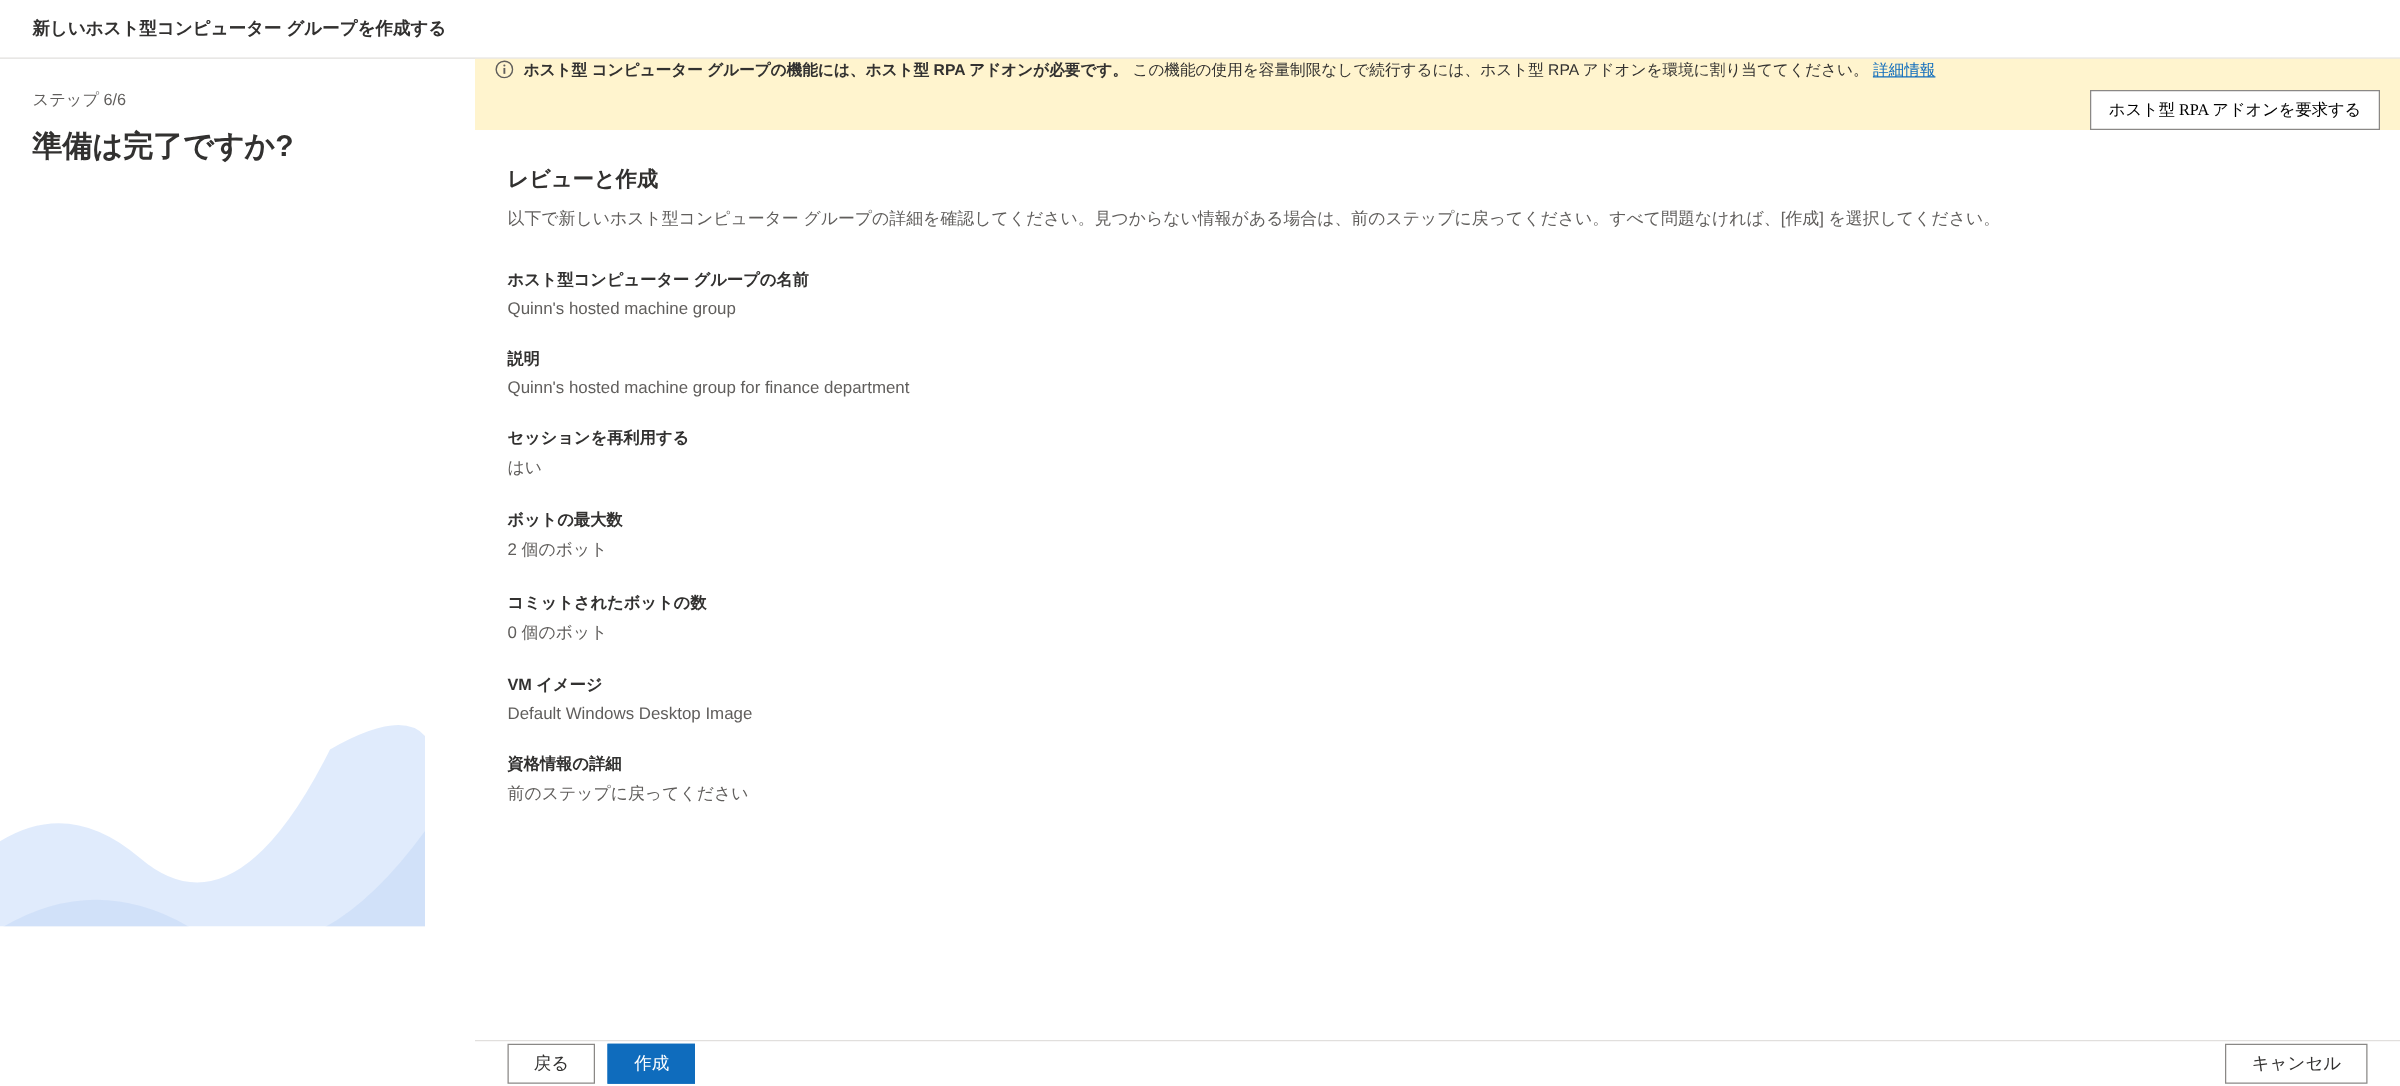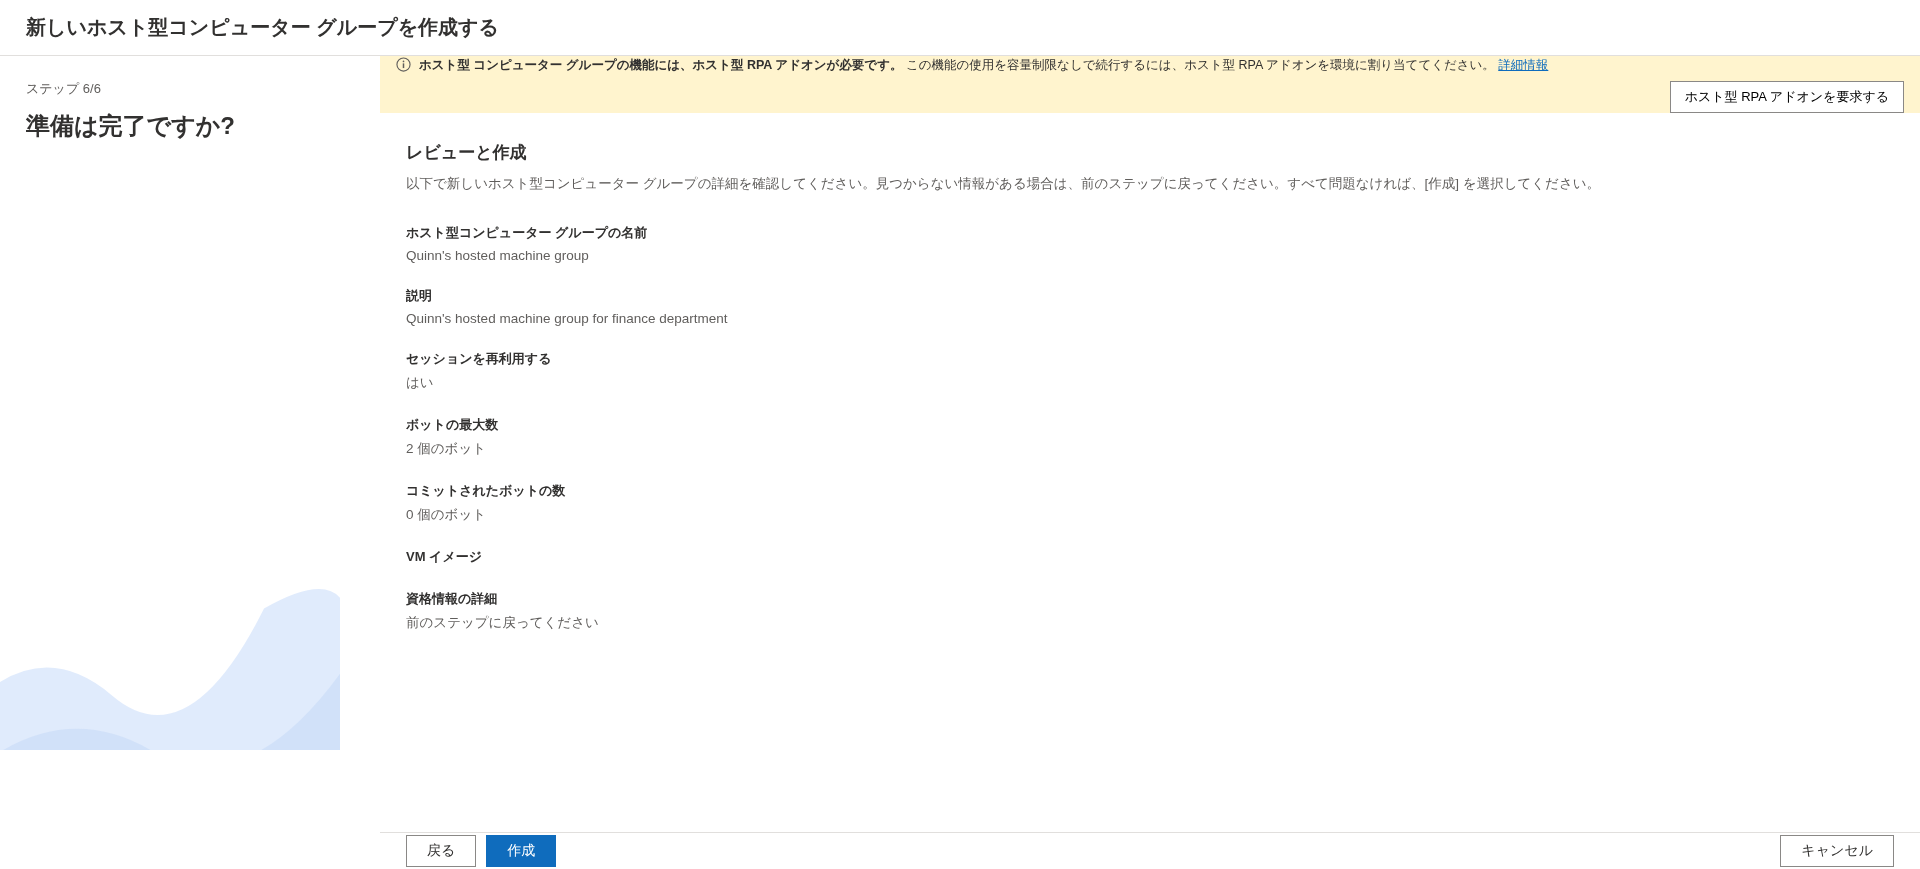--- a/index.html
+++ b/index.html
@@ -11,21 +11,21 @@
       font-family: "Segoe UI", "Yu Gothic UI", "Meiryo", sans-serif;
       color: #323130;
       background: #ffffff;
       font-size: 14px;
     }
     .header {
       padding: 14px 26px;
       border-bottom: 1px solid #e1dfdd;
     }
     .header-title {
-      font-size: 20px;
+      font-size: 14px;
       font-weight: 600;
       color: #323130;
     }
     .layout {
       display: flex;
       min-height: calc(100vh - 115px);
       padding-bottom: 60px;
     }
     .sidebar {
       width: 380px;
@@ -80,21 +80,21 @@
       color: #0f6cbd;
       text-decoration: underline;
       cursor: pointer;
     }
     .notification-button {
       background: #ffffff;
       border: 1px solid #8a8886;
       padding: 6px 14px;
       font-size: 13px;
       cursor: pointer;
-      font-family: Liberation Sans, sans-serif;
+      font-family: Liberation Serif, serif;
       margin-top: 6px;
       margin-left: auto;
       flex-shrink: 0;
     }
     .notification-right {
       display: flex;
       flex-direction: column;
       align-items: flex-end;
       flex-shrink: 0;
     }
@@ -212,20 +212,21 @@
           <div class="field">
             <div class="field-label">ボットの最大数</div>
             <div class="field-value">2 個のボット</div>
           </div>
           <div class="field">
             <div class="field-label">コミットされたボットの数</div>
             <div class="field-value">0 個のボット</div>
           </div>
           <div class="field">
             <div class="field-label">VM イメージ</div>
+            <div class="field-value">Default Windows Desktop Image</div>
           </div>
           <div class="field">
             <div class="field-label">資格情報の詳細</div>
             <div class="field-value">前のステップに戻ってください</div>
           </div>
         </div>
     </div>
   </div>
 </div>
 

